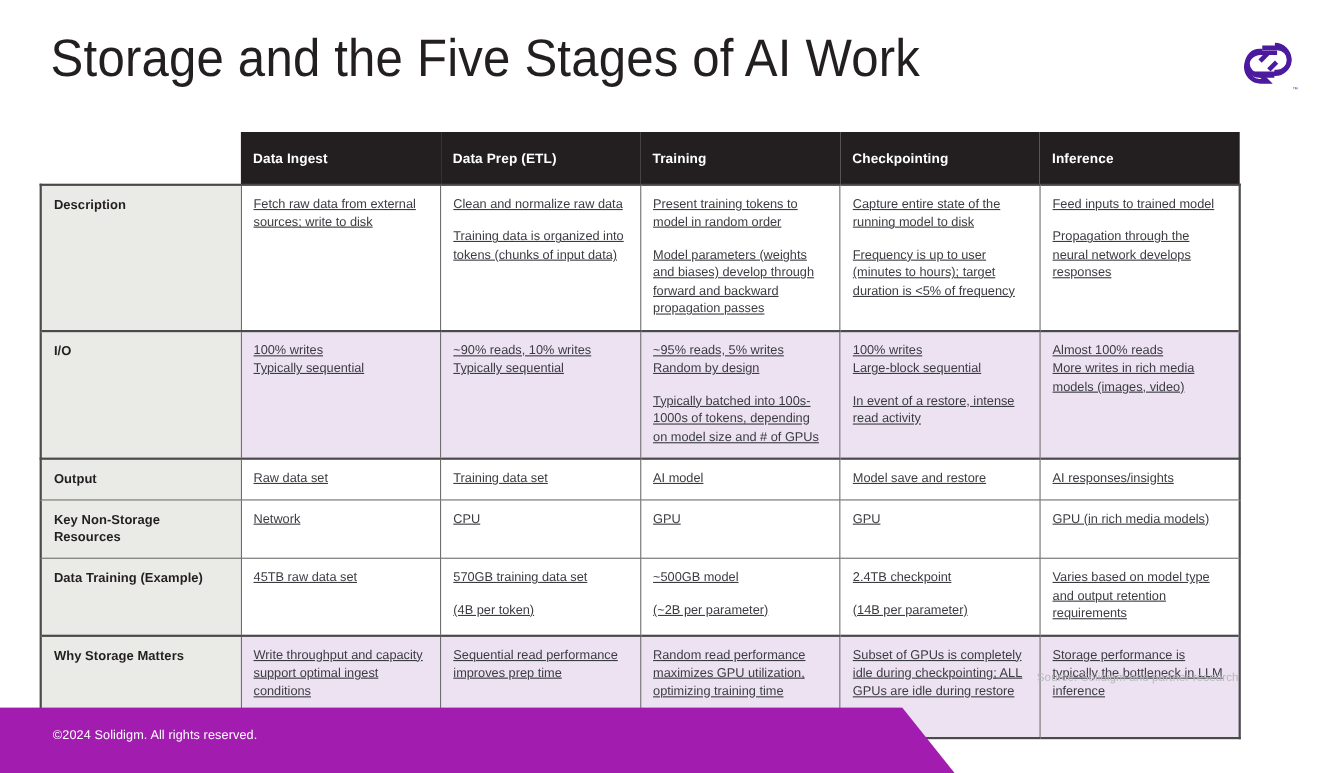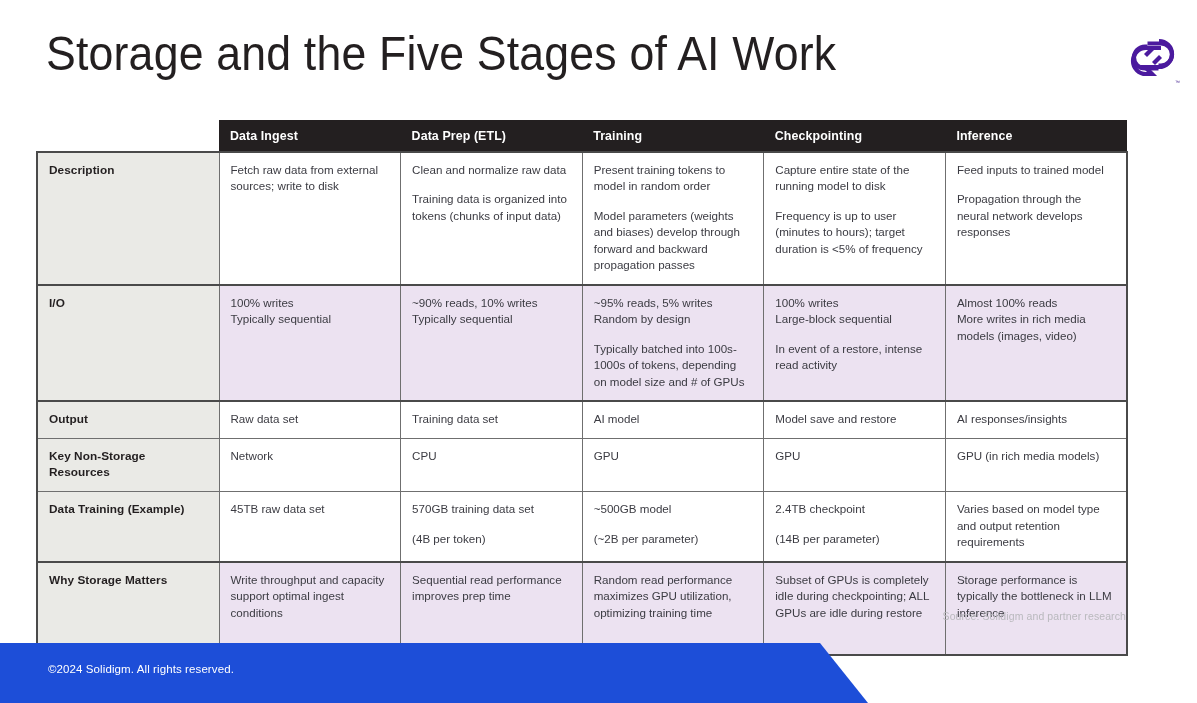--- a/index.html
+++ b/index.html
@@ -76,21 +76,21 @@
   }
   th.head-blank {
     background: #ffffff;
     border: none;
   }
   th.head-cell {
     background: #231f20;
     color: #ffffff;
     font-size: 12.4px;
     font-weight: bold;
-    height: 32px;
+    height: 48px;
     padding: 0 0 0 11px;
     letter-spacing: 0.1px;
   }
 
   
   tbody td {
     vertical-align: top;
     padding: 9px 12px 10px 11px;
     border: 1px solid #6f6f6f;
     color: #3b3b42;
@@ -103,21 +103,21 @@
     font-size: 11.8px;
     padding-top: 9px;
     letter-spacing: 0.05px;
   }
   td.val { background: #ffffff; }
 
   
   tr.hl td.val { background: #ece2f1; }
 
   
-  td p { margin: 0; }
+  td p { margin: 0; text-decoration: underline; }
   td p + p { margin-top: 13px; }
 
   
   tr.thick-top > td { border-top: 2px solid #4a4a4a; }
   tr.thick-bot > td { border-bottom: 2px solid #4a4a4a; }
 
   
   tbody tr:first-child > td { border-top: 2px solid #4a4a4a; margin-top: 20px; }
   tbody tr:last-child  > td { border-bottom: 2px solid #4a4a4a; }
   tbody td:first-child { border-left: 2px solid #4a4a4a; }
@@ -133,21 +133,21 @@
     letter-spacing: 0.1px;
   }
 
   
   .footer-bar {
     position: absolute;
     left: 0;
     bottom: 0;
     width: 868px;
     height: 60px;
-    background: #1d4ed8;
+    background: #a21caf;
     clip-path: polygon(0 0, 820px 0, 868px 60px, 0 60px);
   }
   .footer-text {
     position: absolute;
     left: 48px;
     top: 20px;
     color: #ffffff;
     font-size: 11.5px;
     letter-spacing: 0.1px;
   }

